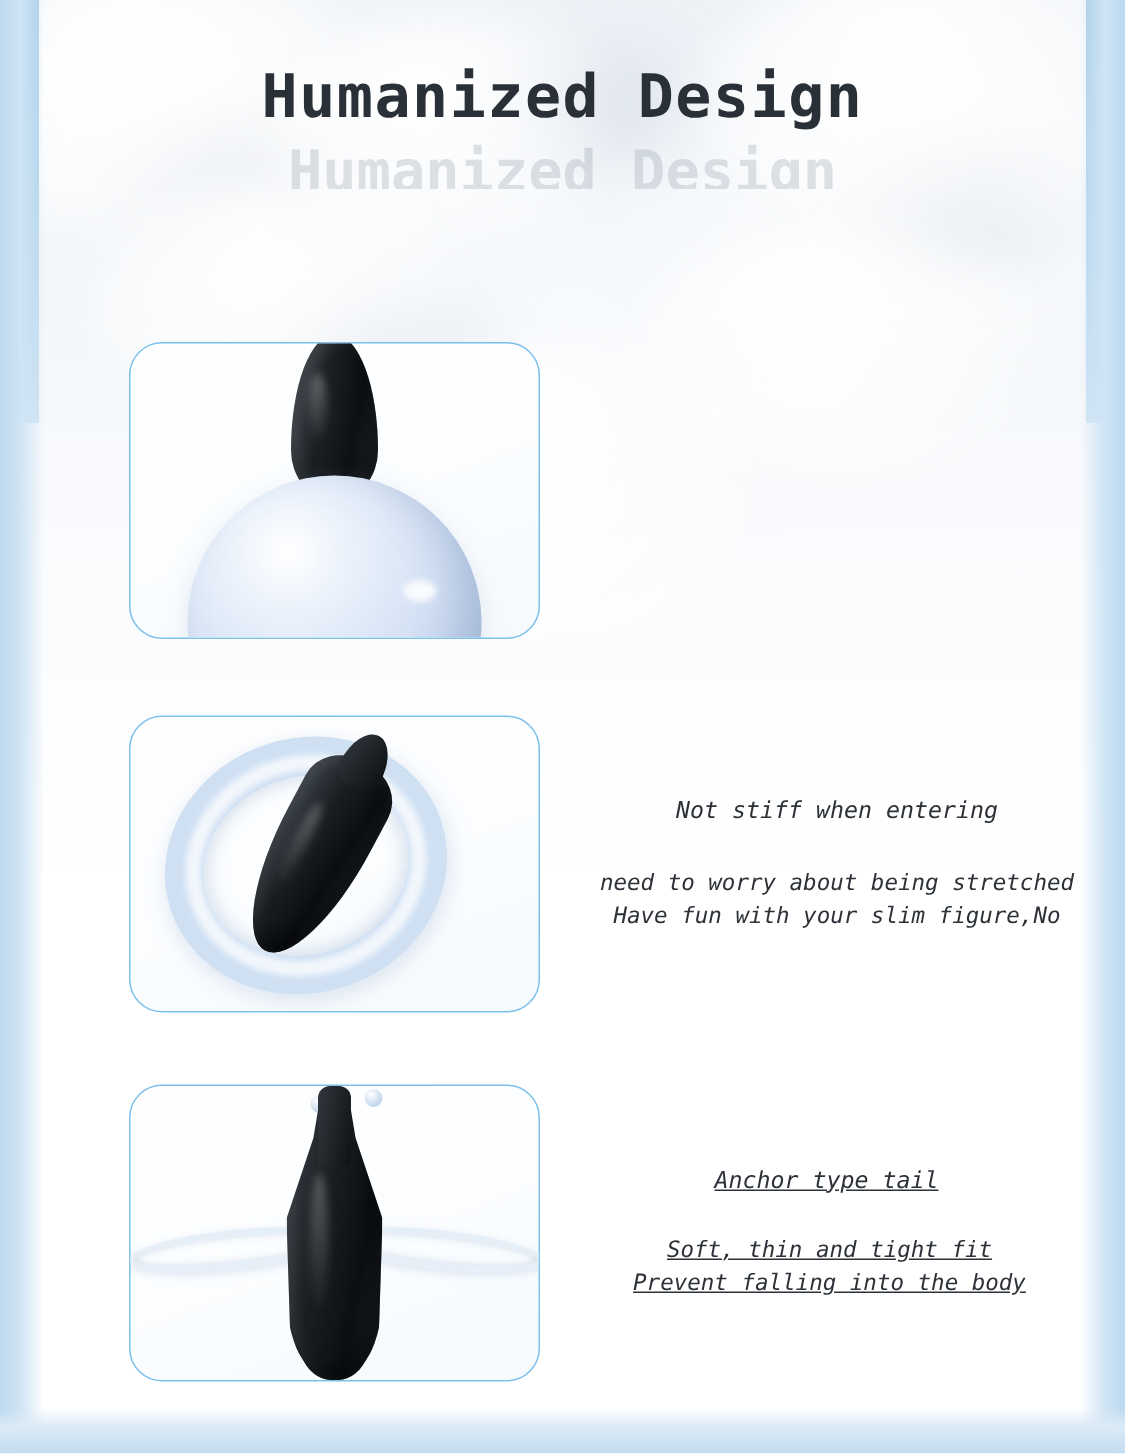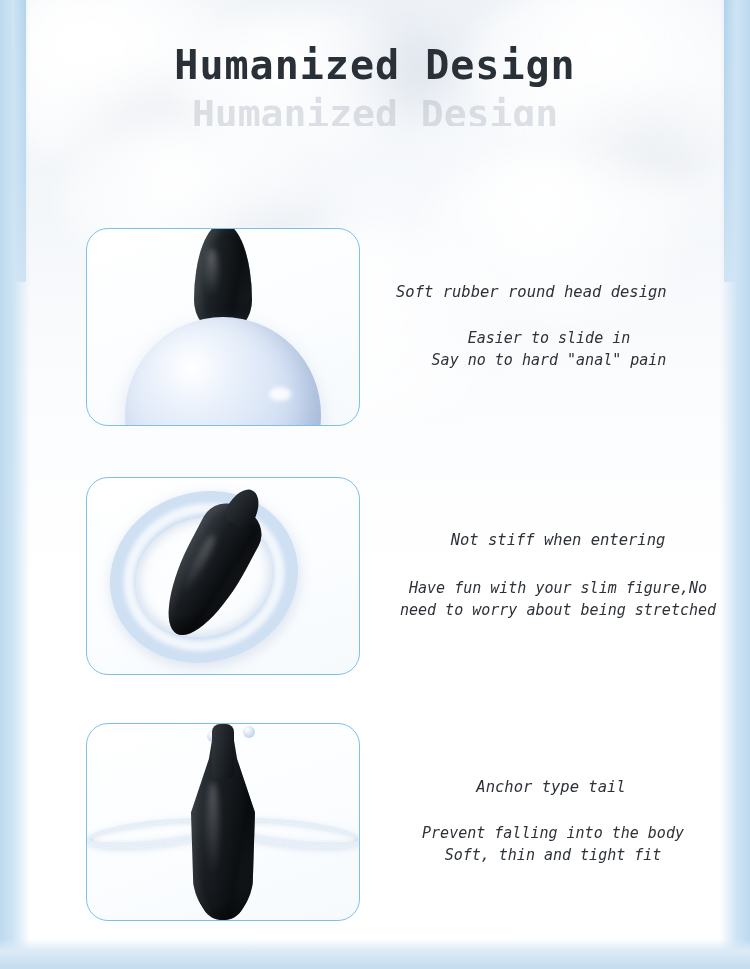--- a/index.html
+++ b/index.html
@@ -167,21 +167,21 @@
     font-size: 15px;
     font-style: italic;
     line-height: 1.5;
   }
   .r1 .texts { padding-left: 36px; }
   .r1 .lead { margin-bottom: 26px; text-align: left; }
   .r1 .sub { text-align: center; padding-right: 30px; }
   .r2 .texts { padding-left: 24px; }
   .r2 .lead { text-align: center; }
   .r2 .sub { text-align: center; }
-  .r3 .texts { padding-left: 40px; }
+  .r3 .texts { padding-left: 40px; text-decoration: underline; }
   .r3 .lead { margin-bottom: 26px; text-align: center; padding-right: 30px;}
   .r3 .sub { text-align: center; padding-right: 26px; }
 
   
   .i1-plug {
     position: absolute;
     left: 50%;
     transform: translateX(-50%);
     top: -6px;
     width: 58px;
@@ -346,56 +346,49 @@
   <div class="bottom-band"></div>
 
   <div class="title-ghost">Humanized Design</div>
   <h1 class="title">Humanized Design</h1>
 
   <div class="row row-1 r1">
     <div class="thumb">
       <div class="i1-plug"></div>
       <div class="i1-sphere"></div>
     </div>
-    <div class="texts">
-      <div class="lead">Soft rubber round head design</div>
-      <div class="sub">
-        <div>Easier to slide in</div>
-        <div>Say no to hard "anal" pain</div>
-      </div>
-    </div>
   </div>
 
   <div class="row row-2 r2">
     <div class="thumb">
       <div class="i2-ring"></div>
       <div class="i2-ring-hi"></div>
       <div class="i2-plug"></div>
     </div>
     <div class="texts">
       <div class="lead">Not stiff when entering</div>
       <div class="sub">
+        <div>need to worry about being stretched</div>
         <div>Have fun with your slim figure,No</div>
-        <div>need to worry about being stretched</div>
       </div>
     </div>
   </div>
 
   <div class="row row-3 r3">
     <div class="thumb">
       <div class="i3-dot d1"></div>
       <div class="i3-dot d2"></div>
       <div class="i3-ring-thin i3-ring-l"></div>
       <div class="i3-ring-thin i3-ring-r"></div>
       <div class="i3-body"></div>
       <div class="i3-neck"></div>
       <div class="i3-gloss"></div>
     </div>
     <div class="texts">
       <div class="lead">Anchor type tail</div>
       <div class="sub">
+        <div>Soft, thin and tight fit</div>
         <div>Prevent falling into the body</div>
-        <div>Soft, thin and tight fit</div>
       </div>
     </div>
   </div>
 
 </div>
 
 </body></html>

